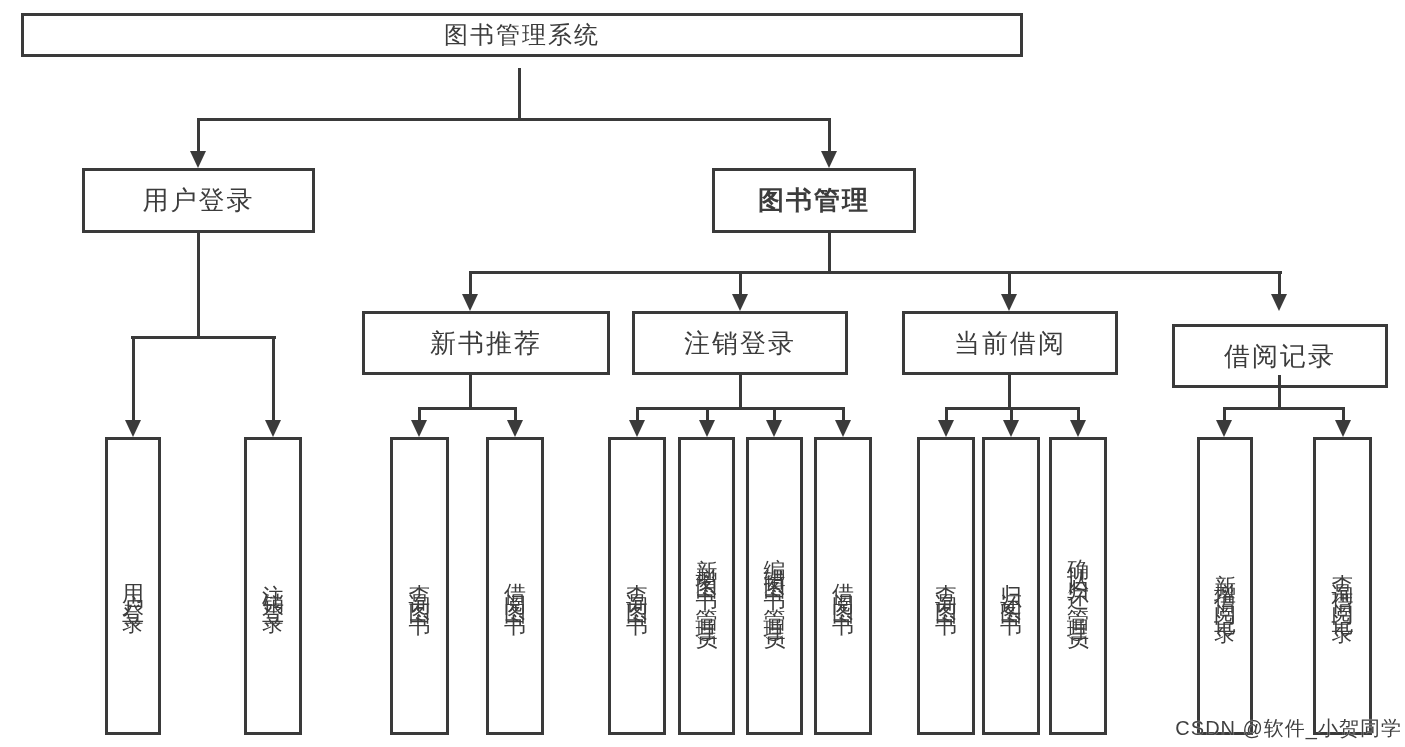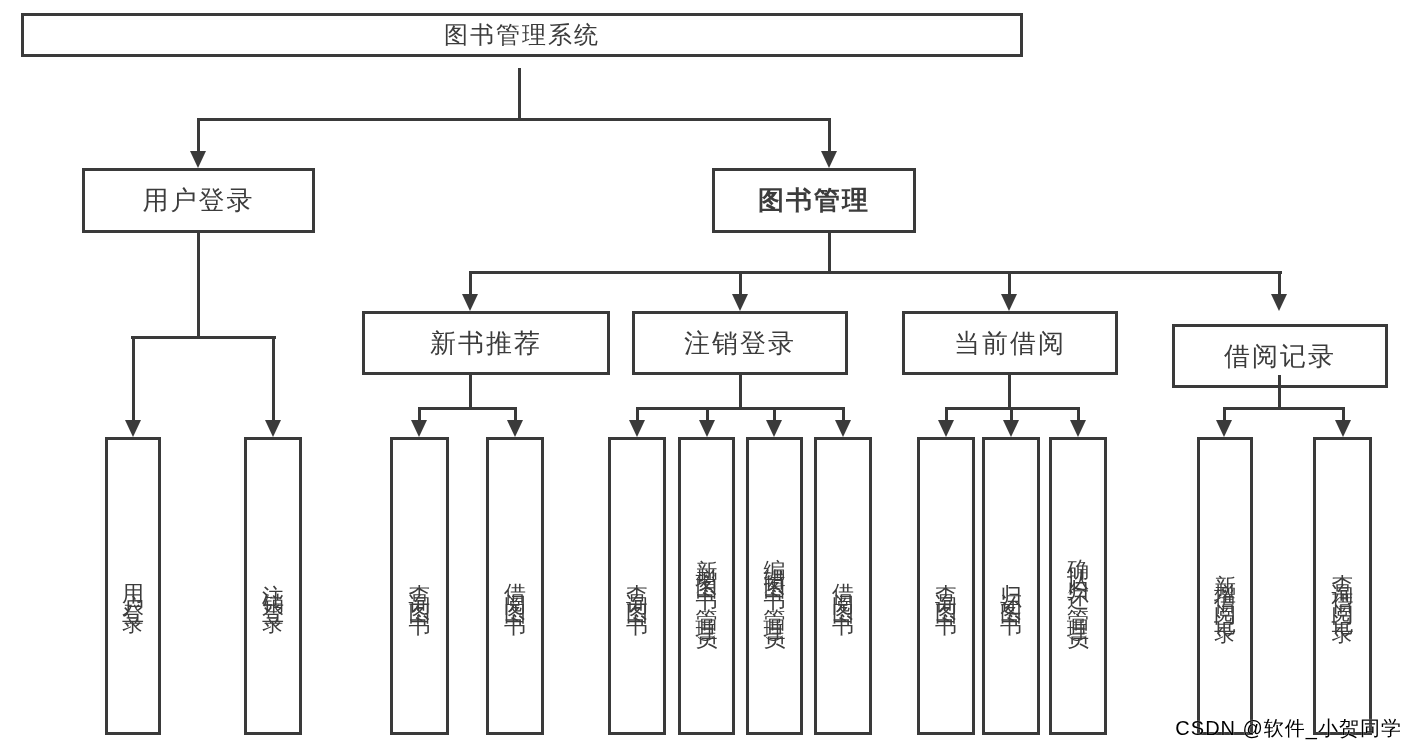--- a/index.html
+++ b/index.html
@@ -35,21 +35,21 @@
   .ah{
     position:absolute;width:0;height:0;
     border-left:8px solid transparent;
     border-right:8px solid transparent;
     border-top:17px solid #3a3a3a;
   }
   .watermark{
     position:absolute;
     top:715px;right:3px;
     font-size:20px;
-    color:#000000;
+    color:#404040;
     z-index:20;
     letter-spacing:1px;
     text-shadow:0 0 1px #ffffff;
   }
 </style>
 </head>
 <body>
 
 <div class="canvas">
 

